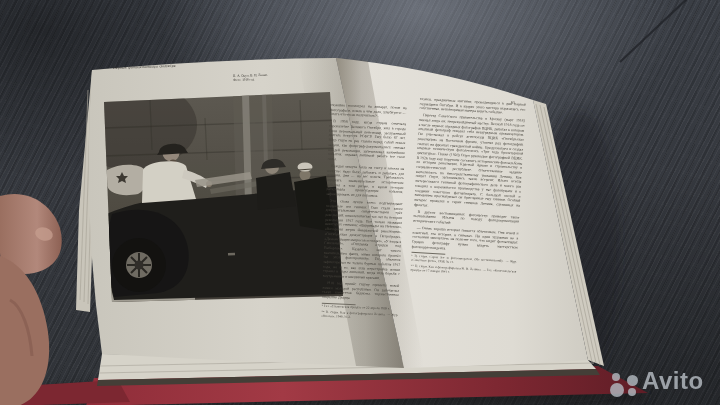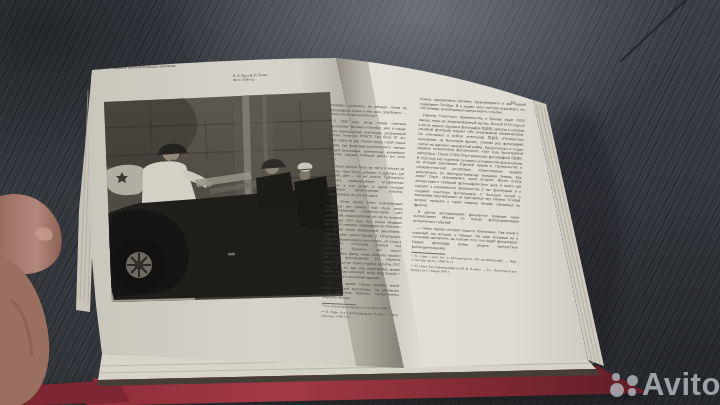--- a/index.html
+++ b/index.html
@@ -32,21 +32,21 @@
   .footnote{font-size:3.3px;line-height:3.9px;margin:0 0 1px 0;text-indent:0 !important;}
   .pagenum{left:511px;top:100px;transform:rotate(3.2deg);font-size:4.2px;color:#4a473f;}
   
   .avito{position:absolute;left:604px;top:364px;width:112px;height:40px;
     font-family:"Liberation Sans",sans-serif;opacity:.82;}
   .avito .dot{position:absolute;border-radius:50%;background:#b2b8bf;}
   .avito .d1{left:8px;top:9px;width:8px;height:8px;}
   .avito .d2{left:6px;top:19px;width:14px;height:14px;}
   .avito .d3{left:23px;top:11px;width:11px;height:11px;}
   .avito .d4{left:24px;top:24px;width:8px;height:8px;}
-  .avito .word{position:absolute;left:38px;top:3px;font-size:31px;font-weight:700;
+  .avito .word{position:absolute;left:38px;top:3px;font-size:24px;font-weight:700;
     color:#b6bcc3;letter-spacing:.5px;}
 </style>
 </head>
 <body>
 
 <div id="stage">
 
   <svg class="book" width="720" height="405" viewBox="0 0 720 405">
     <defs>
       <filter id="soft" x="-30%" y="-30%" width="160%" height="160%">

